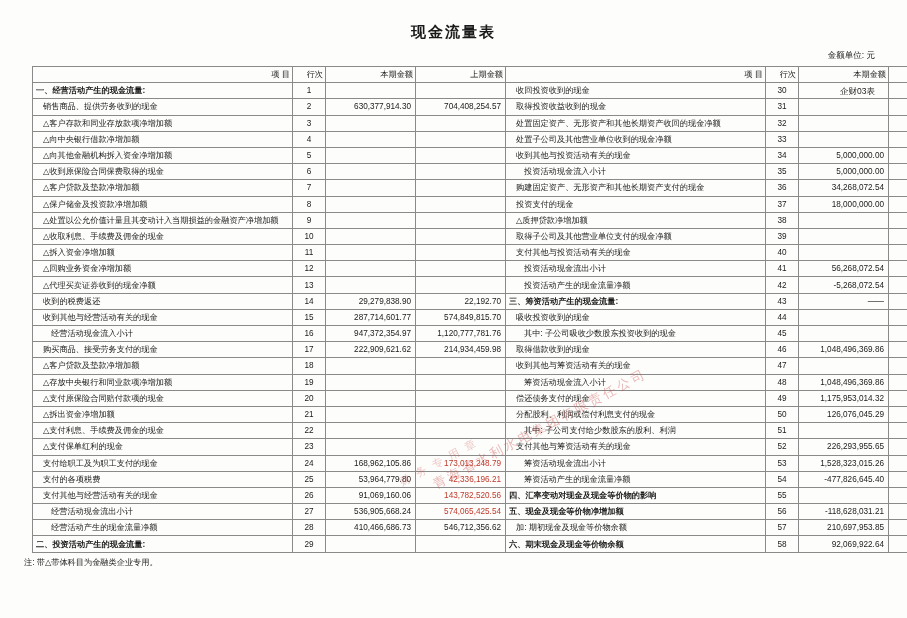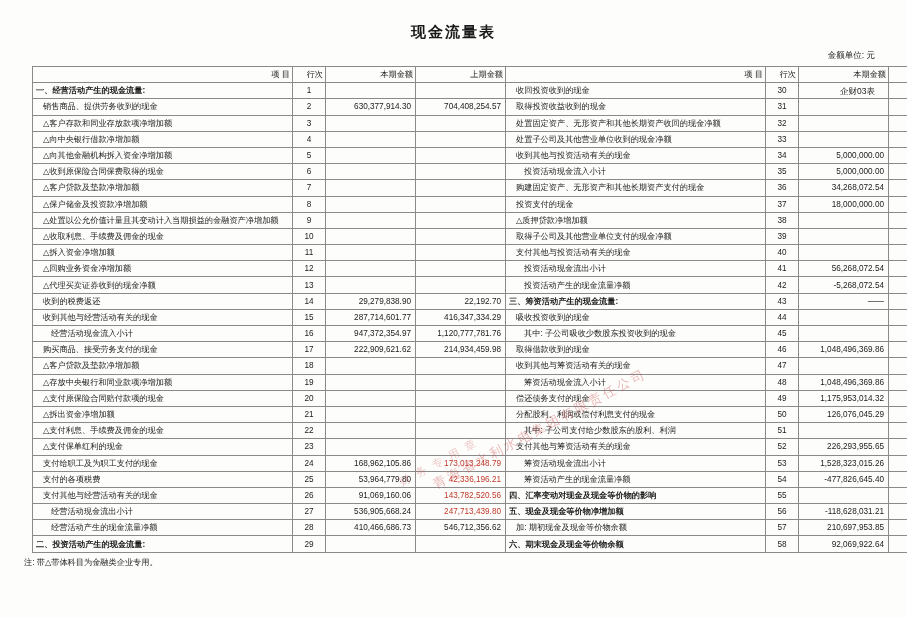--- a/index.html
+++ b/index.html
@@ -258,21 +258,21 @@
           <td class="col-amt r">22,192.70</td>
           <td class="col-item l sec">三、筹资活动产生的现金流量:</td>
           <td class="col-row c">43</td>
           <td class="col-amt r">——</td>
           <td class="col-amt r"></td>
         </tr>
         <tr>
           <td class="col-item l indent1">收到其他与经营活动有关的现金</td>
           <td class="col-row c">15</td>
           <td class="col-amt r">287,714,601.77</td>
-          <td class="col-amt r">416,347,334.29</td>
+          <td class="col-amt r">574,849,815.70</td>
           <td class="col-item l indent1">吸收投资收到的现金</td>
           <td class="col-row c">44</td>
           <td class="col-amt r"></td>
           <td class="col-amt r"></td>
         </tr>
         <tr>
           <td class="col-item l indent2">经营活动现金流入小计</td>
           <td class="col-row c">16</td>
           <td class="col-amt r">947,372,354.97</td>
           <td class="col-amt r">1,120,777,781.76</td>
@@ -378,21 +378,21 @@
           <td class="col-amt r redink">143,782,520.56</td>
           <td class="col-item l sec">四、汇率变动对现金及现金等价物的影响</td>
           <td class="col-row c">55</td>
           <td class="col-amt r"></td>
           <td class="col-amt r"></td>
         </tr>
         <tr>
           <td class="col-item l indent2">经营活动现金流出小计</td>
           <td class="col-row c">27</td>
           <td class="col-amt r">536,905,668.24</td>
-          <td class="col-amt r redink">247,713,439.80</td>
+          <td class="col-amt r redink">574,065,425.54</td>
           <td class="col-item l sec">五、现金及现金等价物净增加额</td>
           <td class="col-row c">56</td>
           <td class="col-amt r">-118,628,031.21</td>
           <td class="col-amt r">149,445,378.36</td>
         </tr>
         <tr>
           <td class="col-item l indent2">经营活动产生的现金流量净额</td>
           <td class="col-row c">28</td>
           <td class="col-amt r">410,466,686.73</td>
           <td class="col-amt r">546,712,356.62</td>

